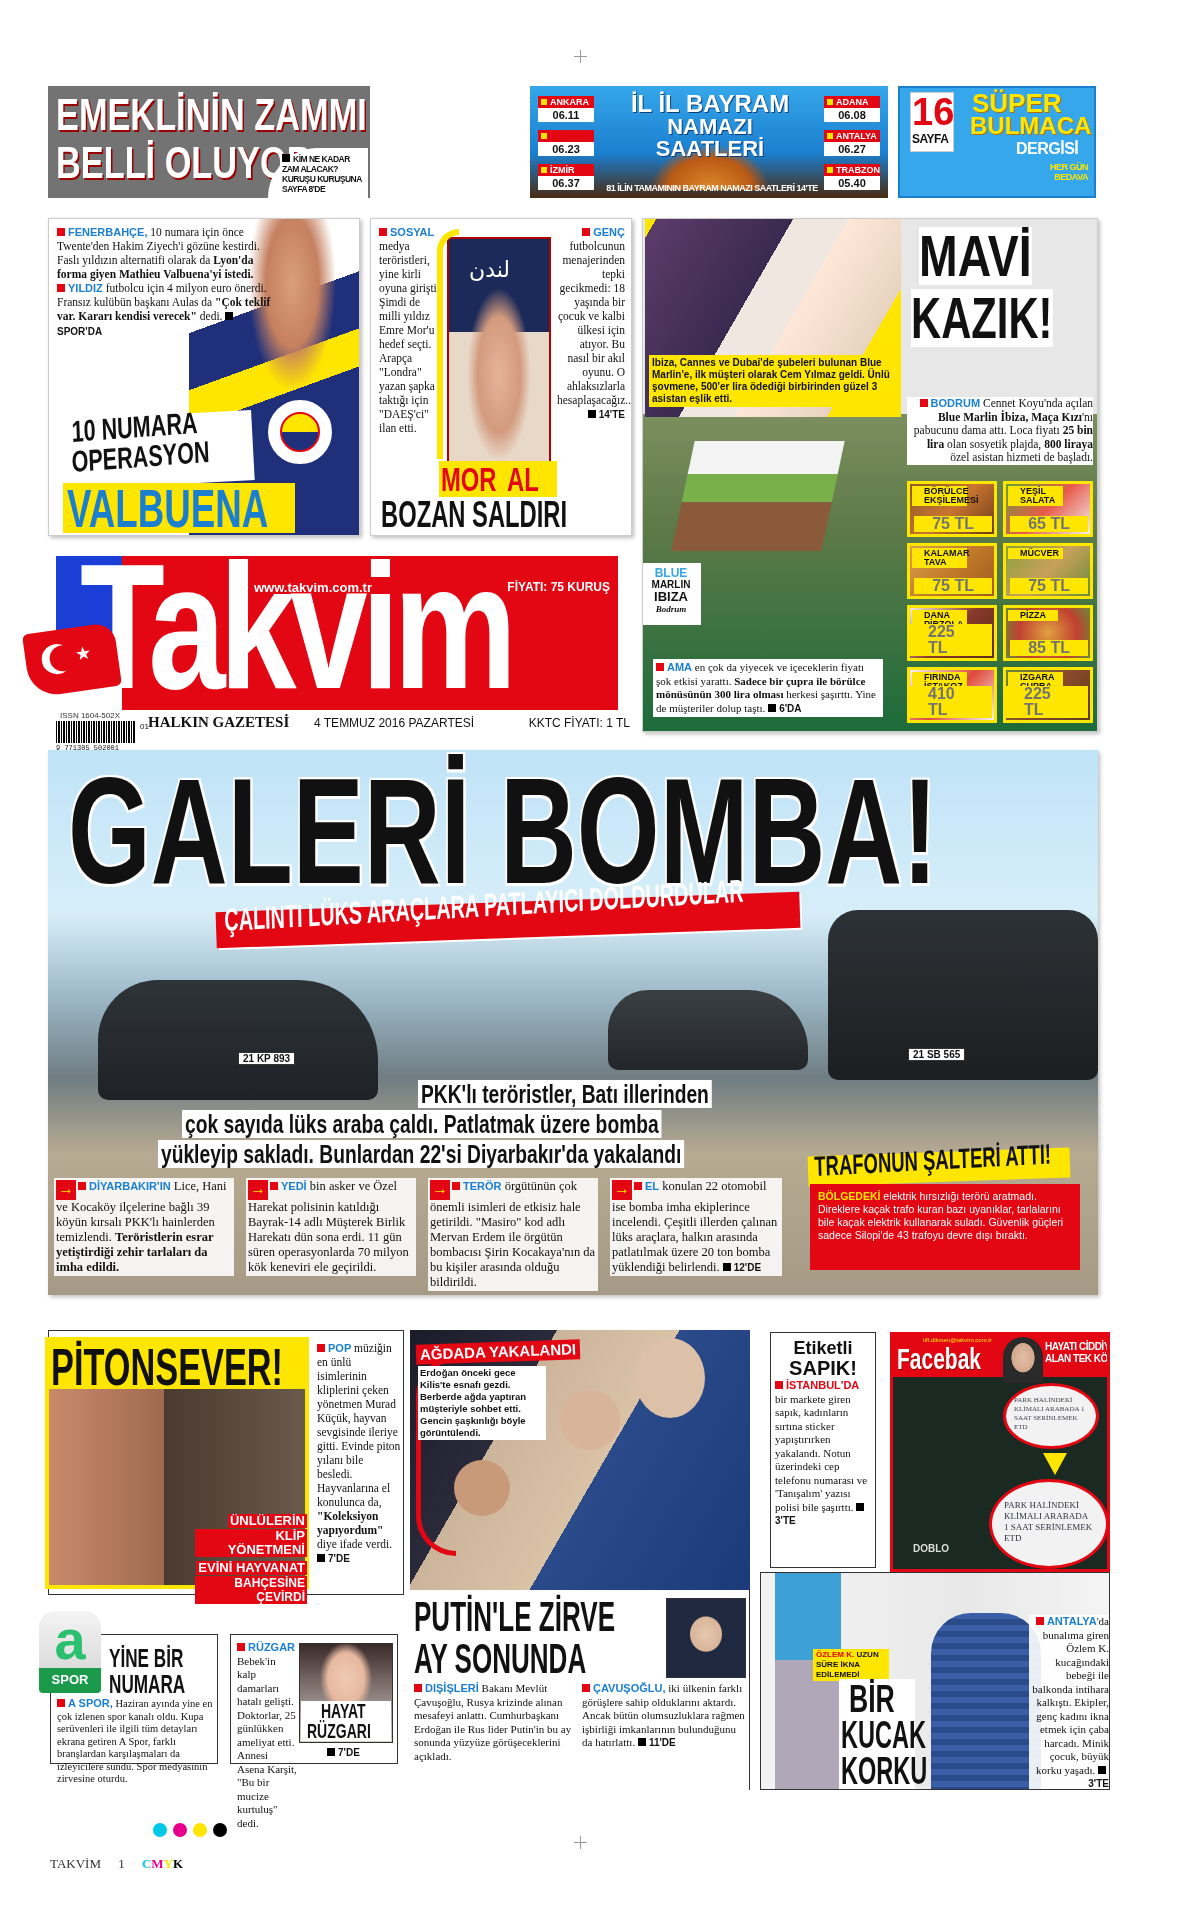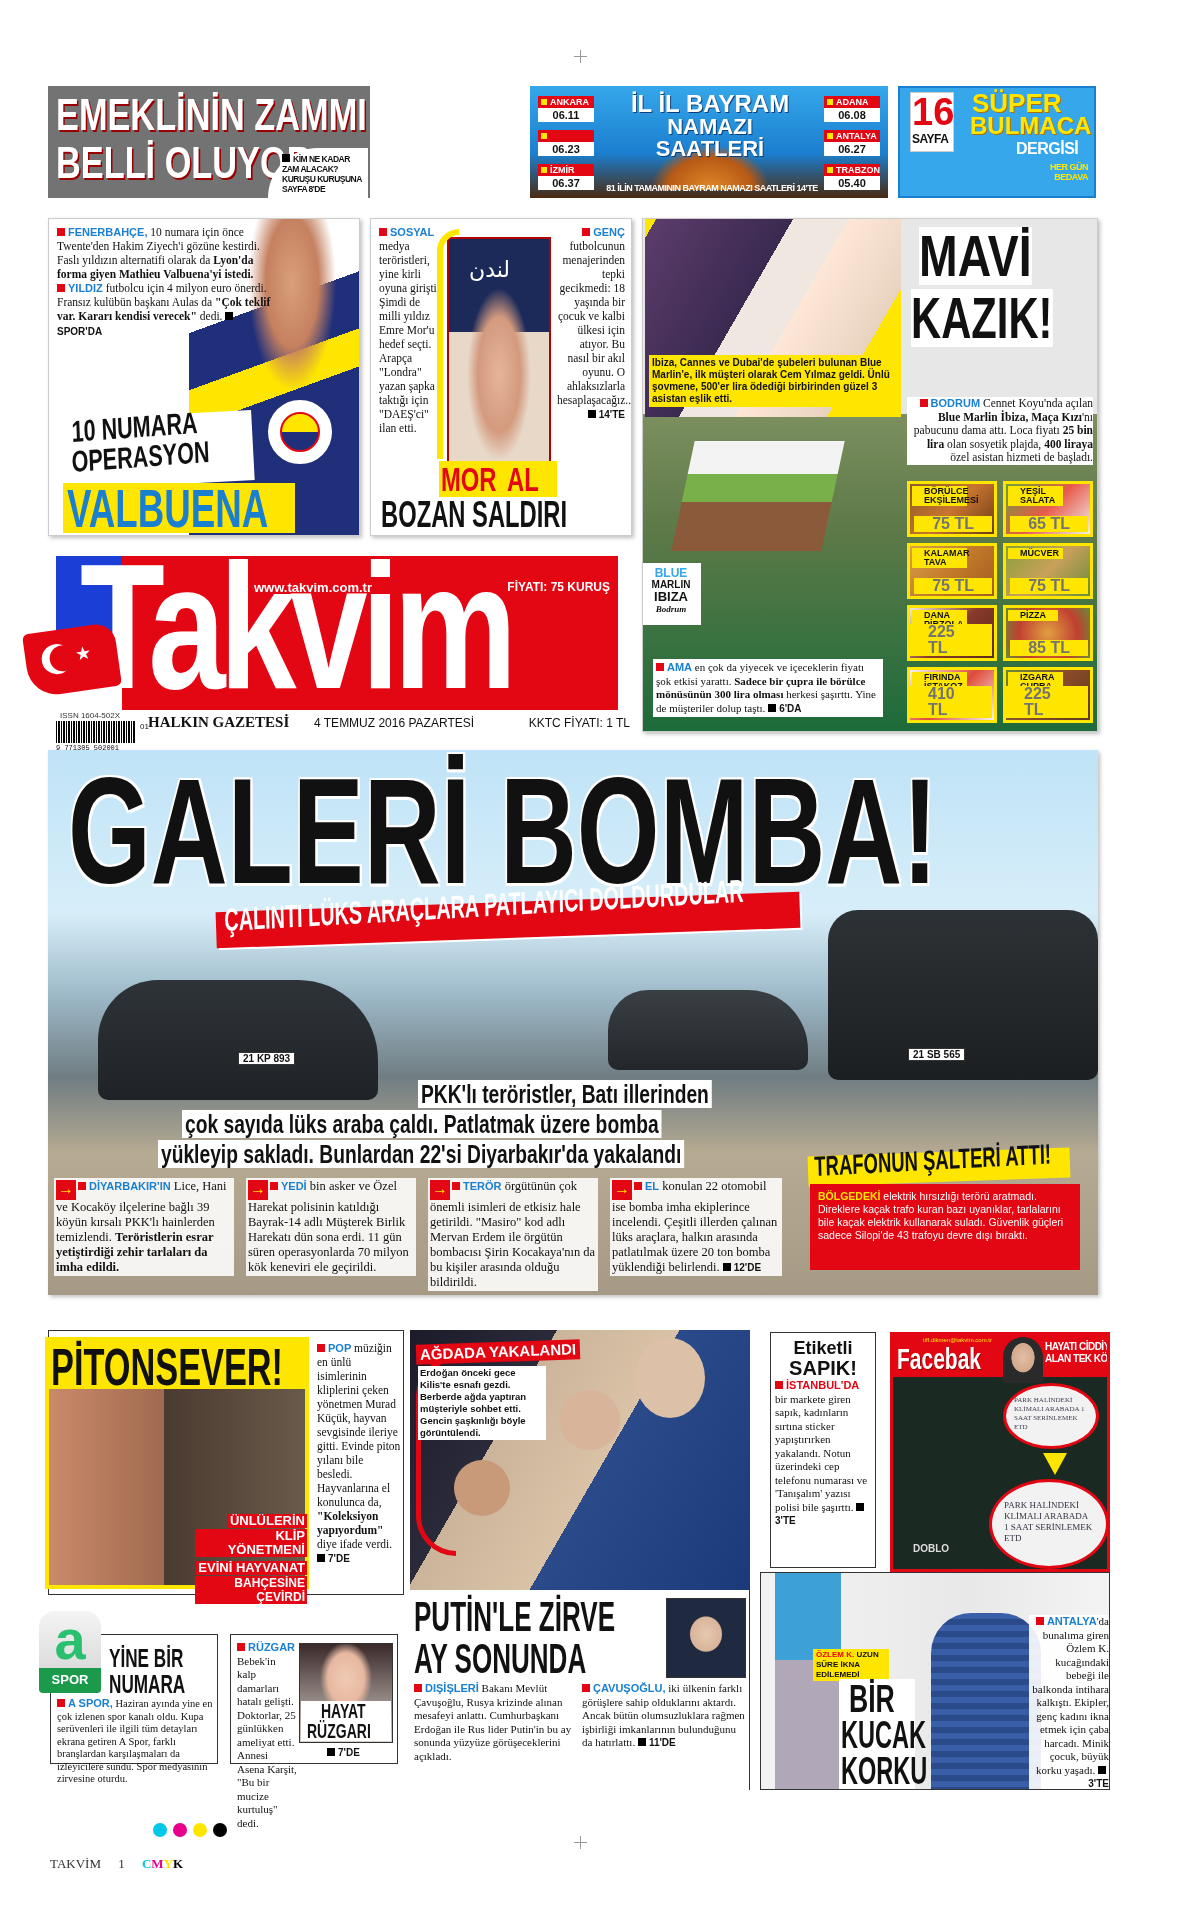--- a/index.html
+++ b/index.html
@@ -117,21 +117,21 @@
   </div>
   <div class="abs hl" style="left:10px;top:278px;font-size:36px;line-height:36px;transform:scaleX(.66);white-space:nowrap">BOZAN SALDIRI</div>
 </div>
 
 <div class="abs box shadow" style="left:642px;top:218px;width:456px;height:514px;border-color:#ccc;overflow:hidden;background:linear-gradient(#e7e7e7 0,#e7e7e7 38%,#7c8f5f 38%,#5e7a48 60%,#1d6b3a 100%)">
   <div class="abs photo" style="left:2px;top:0;width:256px;height:198px;background:linear-gradient(120deg,#ffe600 0,#ffe600 3%,#5b3b6a 3%,#3a2a50 40%,#f0e8e0 40%,#f0e8e0 55%,#ffe7d8 55%,#e8d3c0 80%,#ffe600 80%)"></div>
   <div class="abs" style="left:6px;top:136px;width:248px;background:#ffe600;font-family:'Liberation Sans',sans-serif;font-weight:bold;font-size:10px;line-height:12px;padding:2px 3px">Ibiza, Cannes ve Dubai'de şubeleri bulunan Blue Marlin'e, ilk müşteri olarak Cem Yılmaz geldi. Ünlü şovmene, 500'er lira ödediği birbirinden güzel 3 asistan eşlik etti.</div>
   <div class="abs hl" style="left:276px;top:8px;font-size:58px;line-height:58px;transform:scaleX(.8);white-space:nowrap;background:#fff">MAVİ</div>
   <div class="abs hl" style="left:268px;top:70px;font-size:58px;line-height:58px;transform:scaleX(.72);white-space:nowrap;background:#fff">KAZIK!</div>
   <div class="abs body" style="left:264px;top:178px;width:186px;font-size:11.5px;line-height:13.5px;text-align:right;background:#fff">
-    <span class="sq"></span><span class="kick">BODRUM</span><span> Cennet Koyu'nda açılan </span><b>Blue Marlin İbiza, Maça Kızı</b><span>'nı pabucunu dama attı. Loca fiyatı </span><b>25 bin lira</b><span> olan sosyetik plajda, </span><b>400 liraya</b><span> özel asistan hizmeti de başladı.</span>
+    <span class="sq"></span><span class="kick">BODRUM</span><span> Cennet Koyu'nda açılan </span><b>Blue Marlin İbiza, Maça Kızı</b><span>'nı pabucunu dama attı. Loca fiyatı </span><b>25 bin lira</b><span> olan sosyetik plajda, </span><b>800 liraya</b><span> özel asistan hizmeti de başladı.</span>
   </div>
   <div class="abs" style="left:40px;top:222px;width:150px;height:110px;background:linear-gradient(#f3f3f3 0,#f3f3f3 30%,#7ab04a 30%,#7ab04a 55%,#8a5a3a 55%);transform:skewX(-12deg)"></div>
   <div class="abs" style="left:-2px;top:344px;width:60px;height:62px;background:#fff;text-align:center;font-family:'Liberation Sans',sans-serif;font-weight:bold;line-height:12px;padding-top:4px">
     <div style="color:#35a7ea;font-size:12px">BLUE</div>
     <div style="font-size:10px">MARLIN</div>
     <div style="font-size:13px">IBIZA</div>
     <div style="font-size:9px;font-style:italic;font-family:'Liberation Serif',serif">Bodrum</div>
   </div>
   <div class="menuitem" style="left:264px;top:262px">
       <div class="mn">BÖRÜLCE EKŞİLEMESİ</div>

